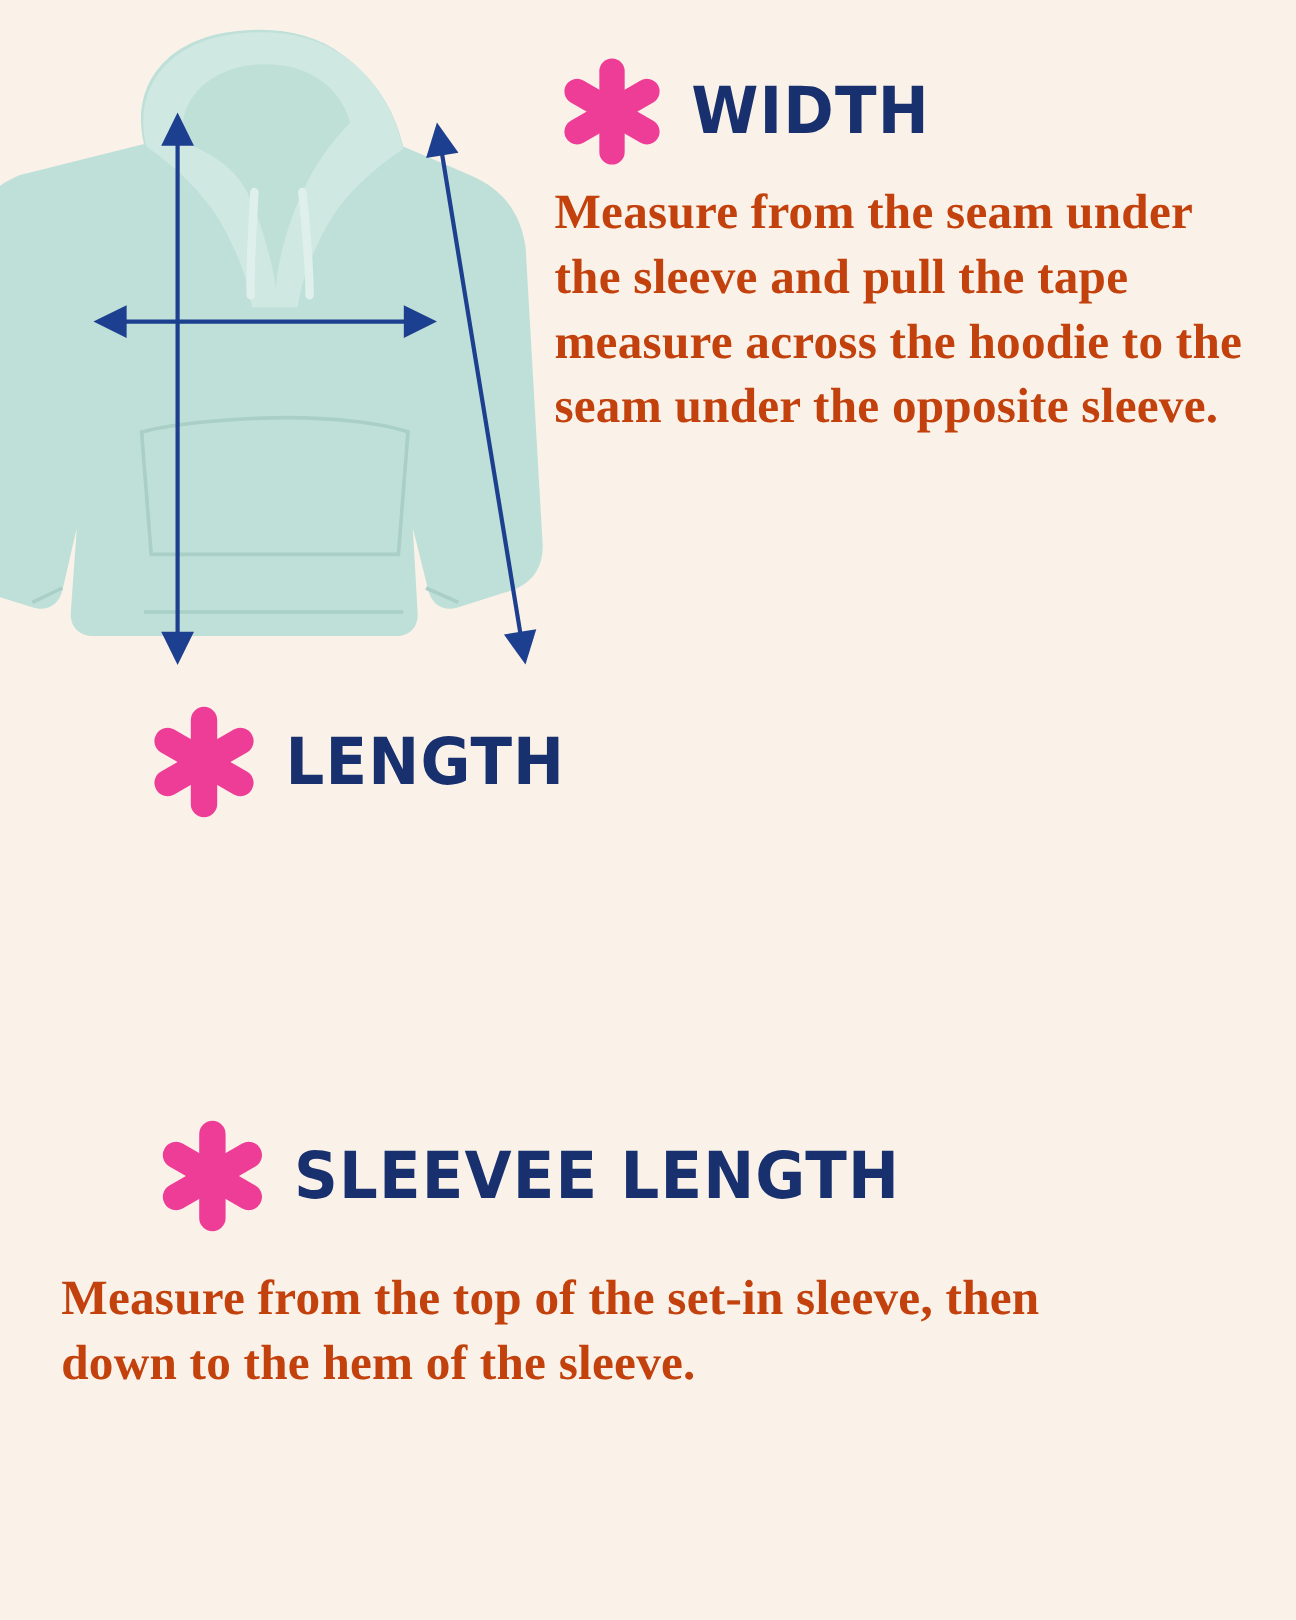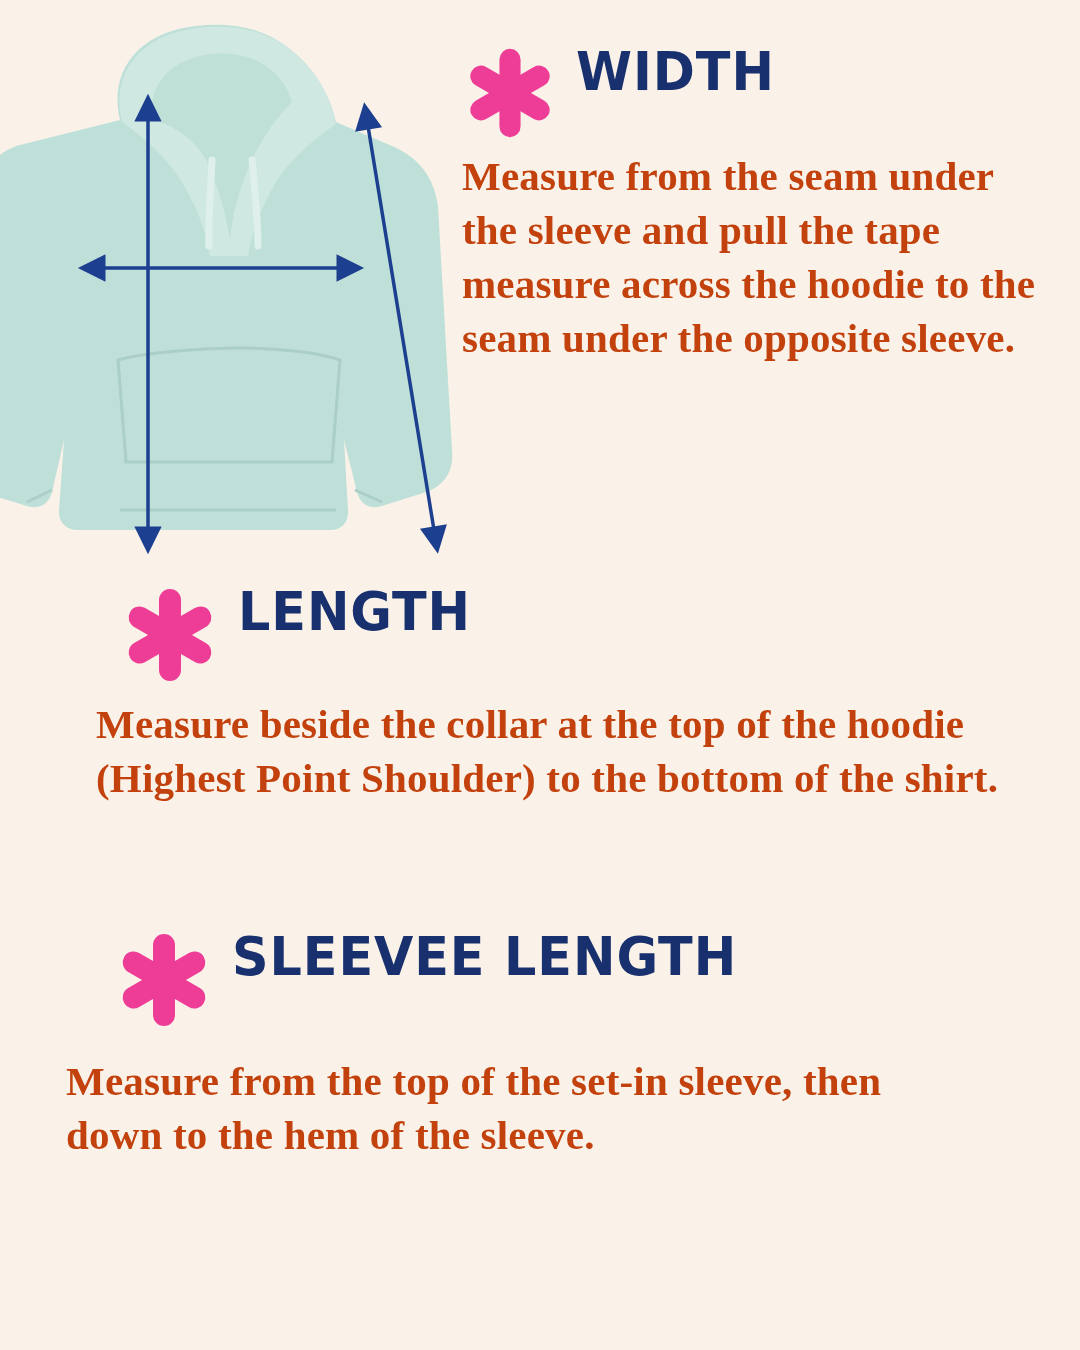--- a/index.html
+++ b/index.html
@@ -47,21 +47,21 @@
 
   .width-block {
     position: absolute;
     left: 462px;
     top: 45px;
     width: 600px;
   }
 
   .heading-row {
     display: flex;
-    align-items: flex-start;
+    align-items: center;
     gap: 18px;
   }
 
   .asterisk {
     flex: 0 0 auto;
     display: block;
   }
 
   .heading {
     font-family: "DejaVu Sans", sans-serif;
@@ -101,31 +101,31 @@
   }
   .section-length .body-text {
     margin-top: 12px;
     margin-left: 80px;
     width: 960px;
   }
 
   
   .section-sleeve {
     position: absolute;
-    left: 4px;
+    left: 17px;
     top: 930px;
     width: 1032px;
     height: 400px;
   }
   .section-sleeve .heading-row {
     margin-left: 110px;
   }
   .section-sleeve .body-text {
     margin-top: 24px;
-    margin-left: 62px;
+    margin-left: 34px;
     width: 850px;
   }
 </style>
 </head>
 <body>
 
 <div class="page">
 
   <div class="section-width">
 
@@ -221,21 +221,20 @@
     <div class="heading-row">
       <svg class="asterisk" width="100" height="100" viewBox="0 0 100 100">
         <g fill="#ee3d96">
           <rect x="39" y="4" width="22" height="92" rx="11"></rect>
           <rect x="39" y="4" width="22" height="92" rx="11" transform="rotate(60 50 50)"></rect>
           <rect x="39" y="4" width="22" height="92" rx="11" transform="rotate(120 50 50)"></rect>
         </g>
       </svg>
       <div class="heading">LENGTH</div>
     </div>
-    <div class="body-text">Measure beside the collar at the top of the hoodie (Highest Point Shoulder) to the bottom of the shirt.</div>
   </div>
 
   <div class="section-sleeve">
     <div class="heading-row">
       <svg class="asterisk" width="100" height="100" viewBox="0 0 100 100">
         <g fill="#ee3d96">
           <rect x="39" y="4" width="22" height="92" rx="11"></rect>
           <rect x="39" y="4" width="22" height="92" rx="11" transform="rotate(60 50 50)"></rect>
           <rect x="39" y="4" width="22" height="92" rx="11" transform="rotate(120 50 50)"></rect>
         </g>

